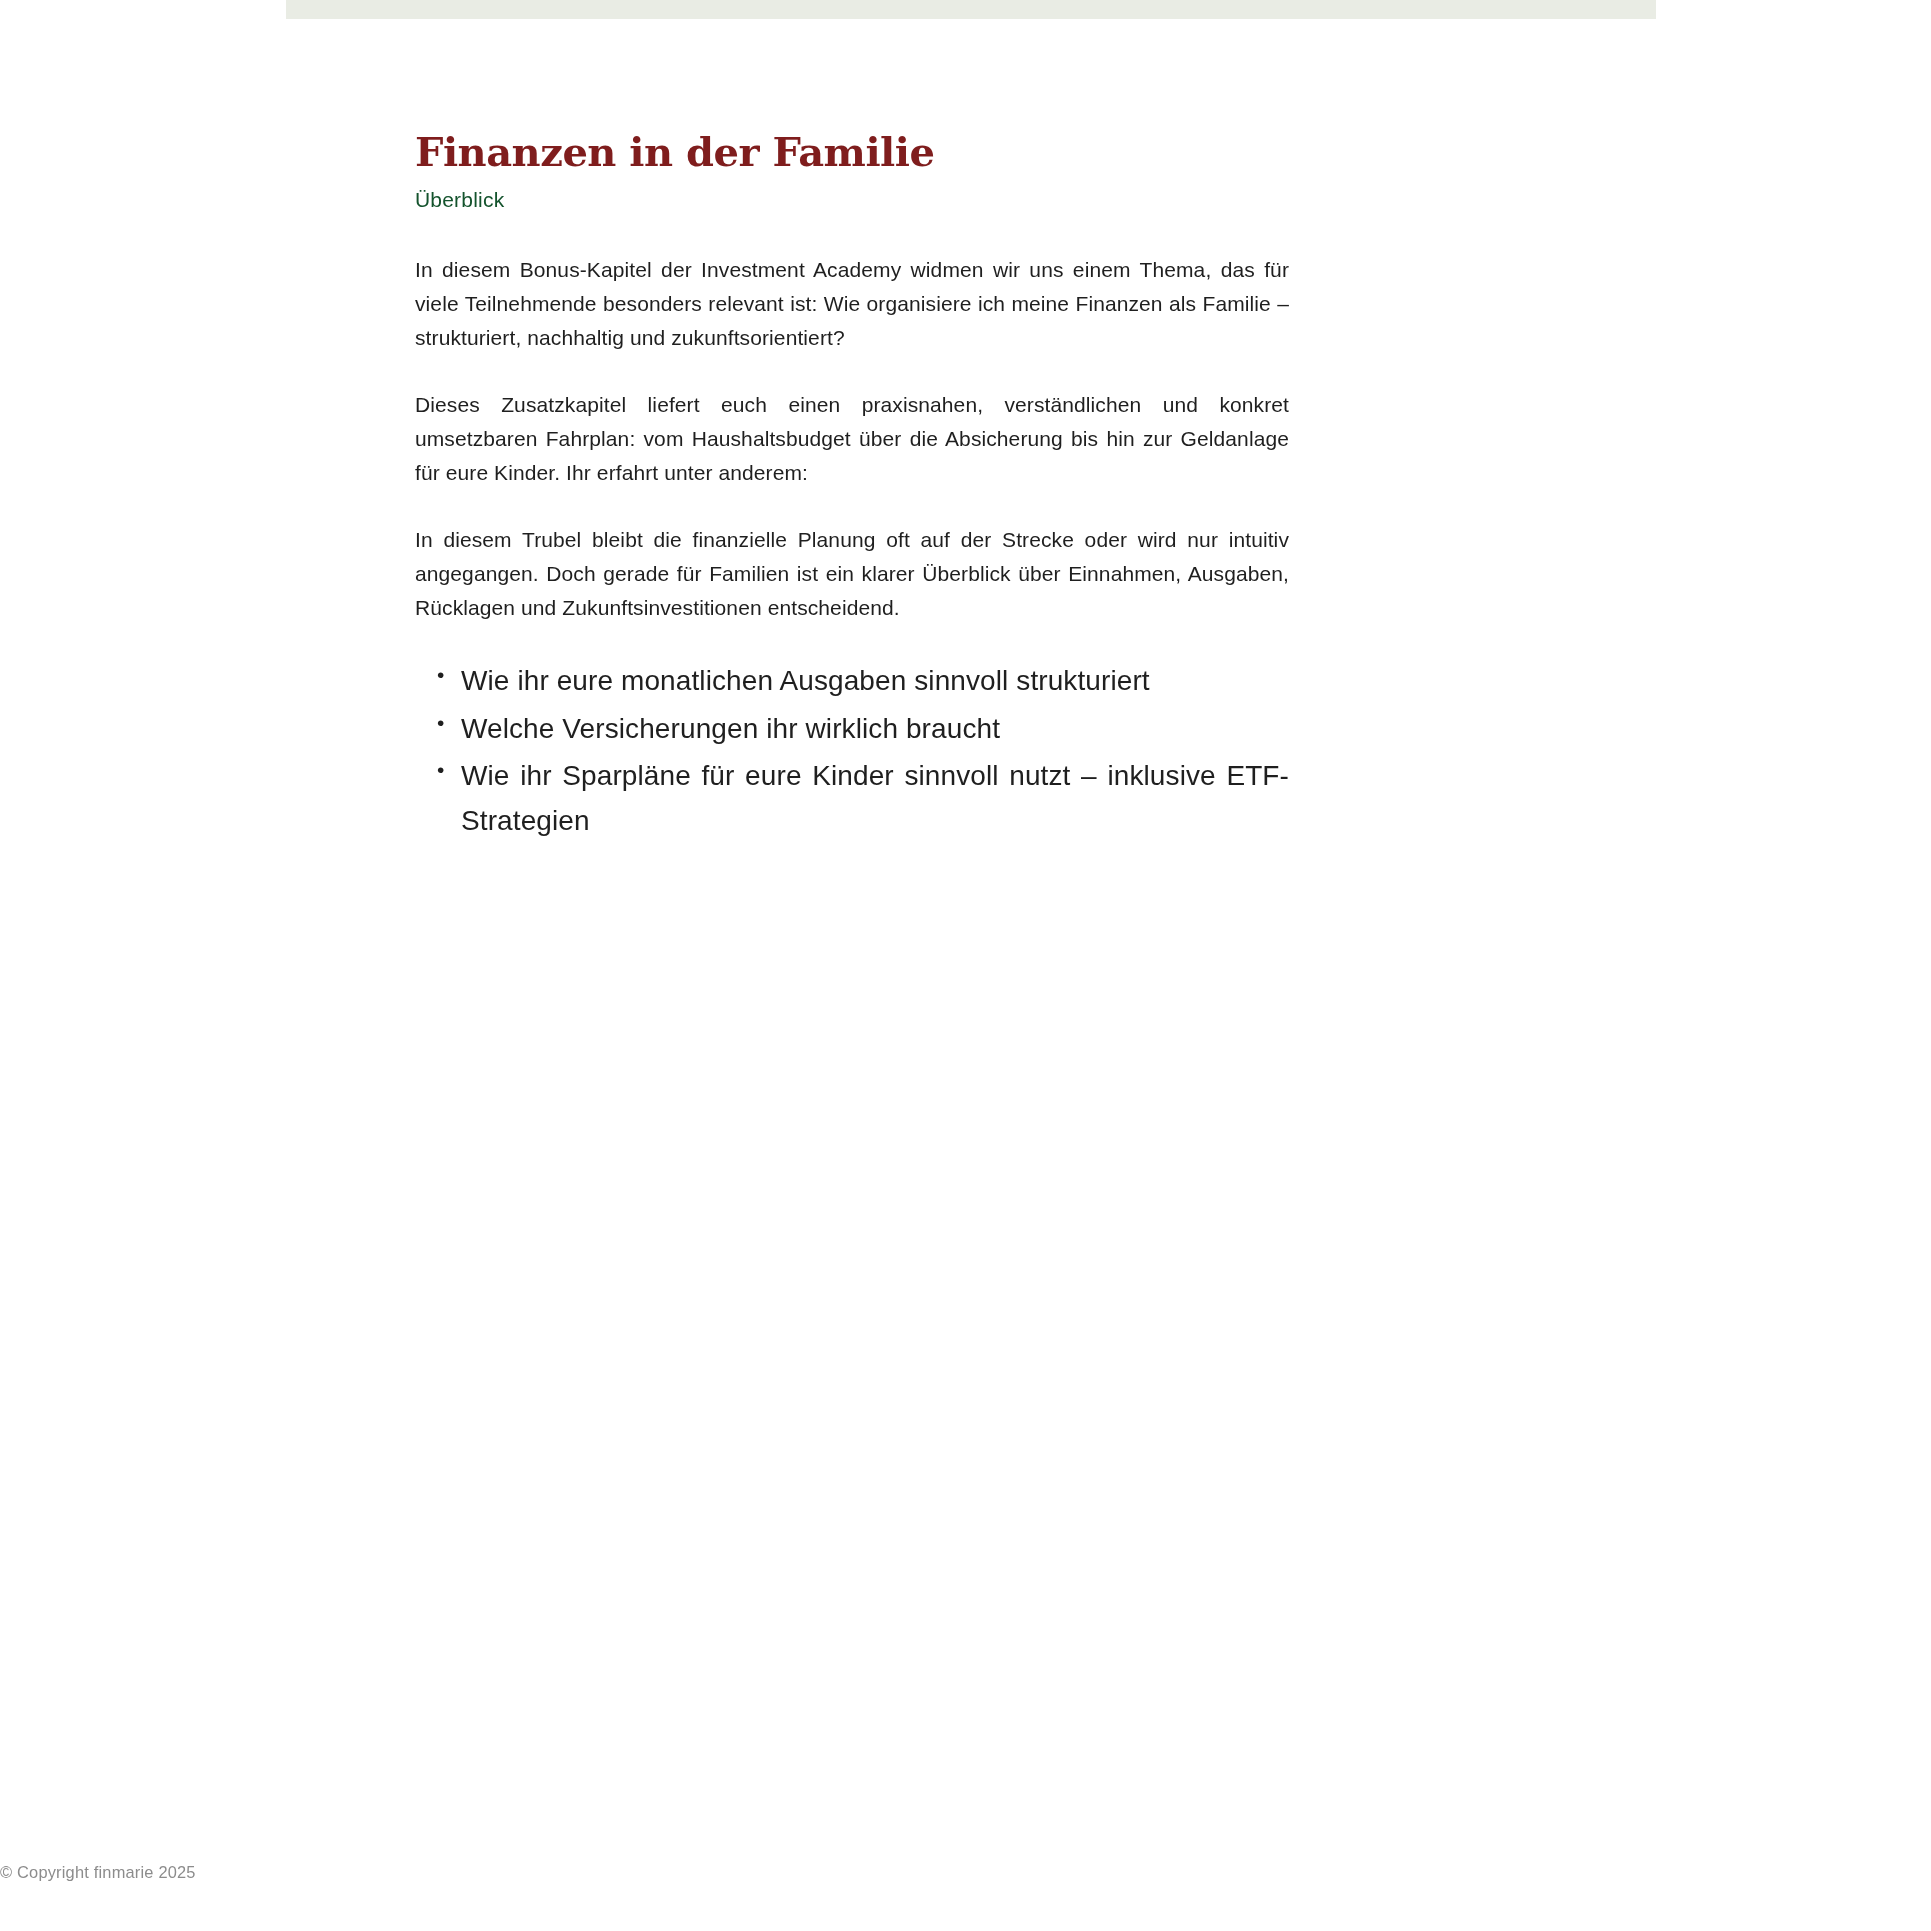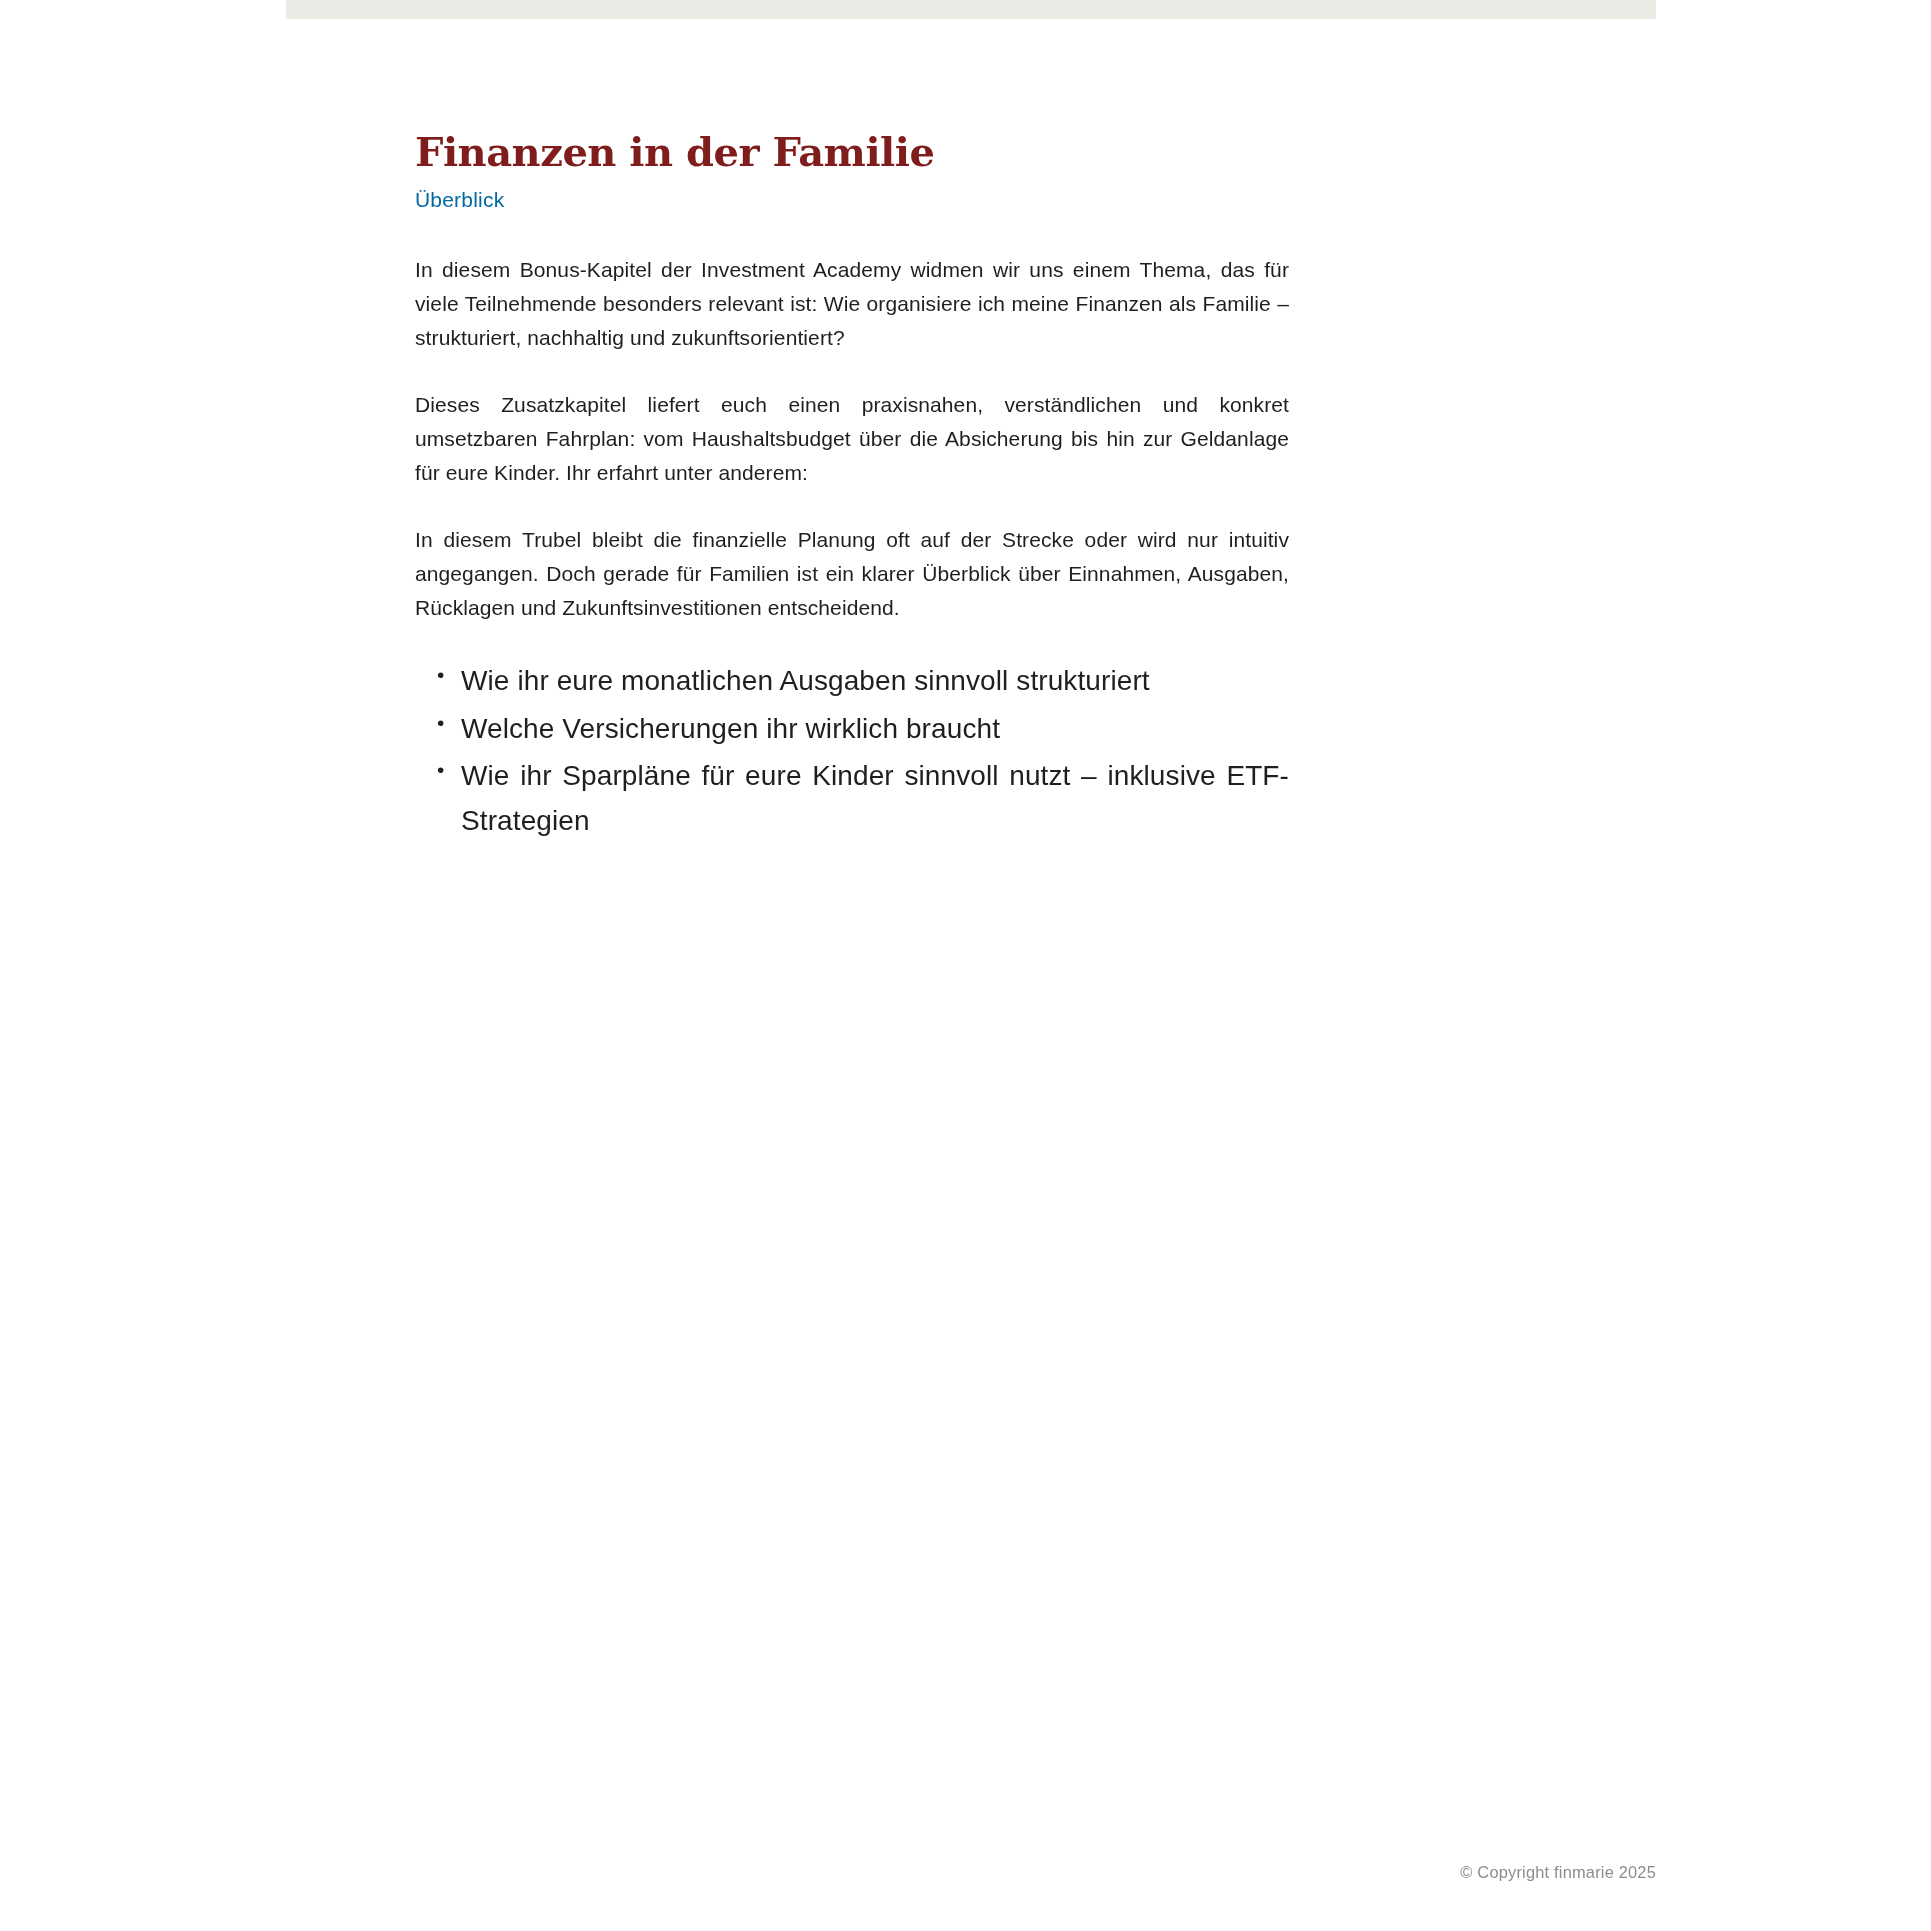--- a/index.html
+++ b/index.html
@@ -52,21 +52,21 @@
     font-size: 40px;
     line-height: 1.12;
     font-weight: 700;
     letter-spacing: -0.5px;
     margin: 0 0 13.5px 0;
     color: #7f1d1d;
   }
 
   .doc-subtitle {
     font-size: 21px;
-    color: #0369a1;
+    color: #14532d;
     margin: 0 0 41px 0;
     font-weight: 400;
     letter-spacing: 0.2px;
   }
 
   p.para {
     font-size: 21px;
     line-height: 1.62;
     text-align: justify;
     margin: 0 0 33px 0;
@@ -96,21 +96,21 @@
     font-size: 21px;
     line-height: 1.62;
     color: #1f1f1f;
   }
 
   .footer {
     position: absolute;
     top: 1863px;
     left: 0;
     width: 1656px;
-    text-align: right;
+    text-align: left;
     font-size: 16.4px;
     color: #8c8c8c;
     letter-spacing: 0.2px;
   }
 </style>
 </head>
 <body>
 
 <div class="top-strip">
   <div class="top-strip-inner"></div>

